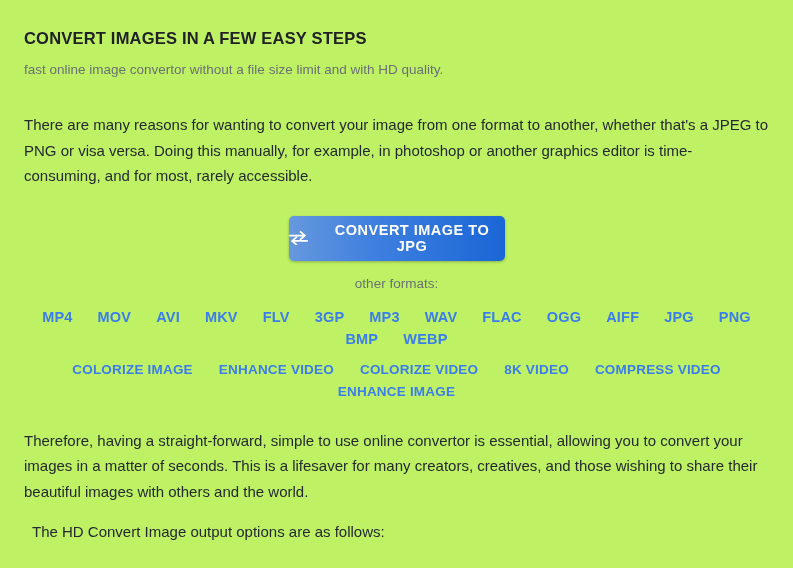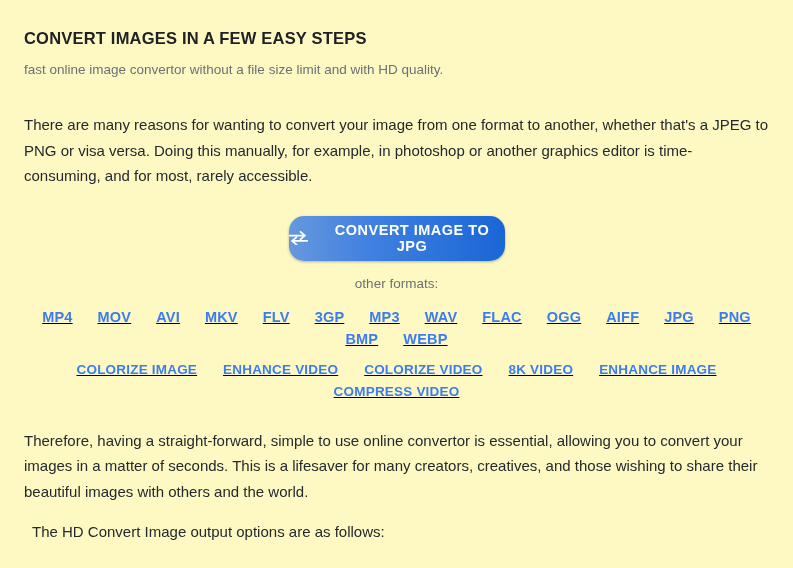--- a/index.html
+++ b/index.html
@@ -11,21 +11,21 @@
     width: 793px;
     height: 568px;
     overflow: hidden;
     font-family: "Liberation Sans", sans-serif;
     -webkit-font-smoothing: antialiased;
   }
   .page {
     position: relative;
     width: 793px;
     height: 568px;
-    background: #fef9c3;
+    background: #bef264;
     box-sizing: border-box;
     padding: 0 24px;
   }
   .page-title {
     margin: 0;
     padding-top: 28px;
     font-family: "Liberation Sans", sans-serif;
     font-size: 16.5px;
     font-weight: bold;
     letter-spacing: 0.2px;
@@ -58,21 +58,21 @@
     text-align: center;
   }
   .cta-button {
     display: inline-flex;
     align-items: center;
     justify-content: center;
     gap: 12px;
     width: 216px;
     height: 45px;
     border: 0;
-    border-radius: 15px;
+    border-radius: 5px;
     cursor: pointer;
     background: linear-gradient(to right, #6698dd 0%, #3f80e0 38%, #1a66d6 100%);
     box-shadow: 0 1px 3px rgba(0,0,0,0.28);
     color: #ffffff;
     font-family: "Liberation Sans", sans-serif;
     font-size: 14.5px;
     font-weight: bold;
     letter-spacing: 0.5px;
     padding: 0;
   }
@@ -95,21 +95,20 @@
     line-height: 18px;
   }
 
   .links-row {
     display: flex;
     flex-wrap: wrap;
     justify-content: center;
     align-items: center;
     column-gap: 25px;
     row-gap: 0;
-    text-decoration: underline;
   }
   .links-row.row-formats { padding-top: 13px; }
   .links-row.row-tools { padding-top: 9px; column-gap: 26px; }
 
   .format-link {
     font-family: "Liberation Sans", sans-serif;
     font-size: 14.5px;
     font-weight: bold;
     letter-spacing: 0.2px;
     color: #3b7ded;
@@ -195,22 +194,22 @@
       <a class="format-link">PNG</a>
       <a class="format-link">BMP</a>
       <a class="format-link">WEBP</a>
     </div>
 
   <div class="links-row row-tools">
       <a class="tool-link">COLORIZE IMAGE</a>
       <a class="tool-link">ENHANCE VIDEO</a>
       <a class="tool-link">COLORIZE VIDEO</a>
       <a class="tool-link">8K VIDEO</a>
+      <a class="tool-link">COMPRESS VIDEO</a>
       <a class="tool-link">ENHANCE IMAGE</a>
-      <a class="tool-link">COMPRESS VIDEO</a>
     </div>
 
   <div class="spacer-after-links"></div>
 
   <p class="body-copy second">Therefore, having a straight-forward, simple to use online convertor is essential, allowing you to convert your images in a matter of seconds. This is a lifesaver for many creators, creatives, and those wishing to share their beautiful images with others and the world.</p>
 
   <p class="options-intro">The HD Convert Image output options are as follows:</p>
 
   <ul class="options-list">
       <li>JPEG</li>

